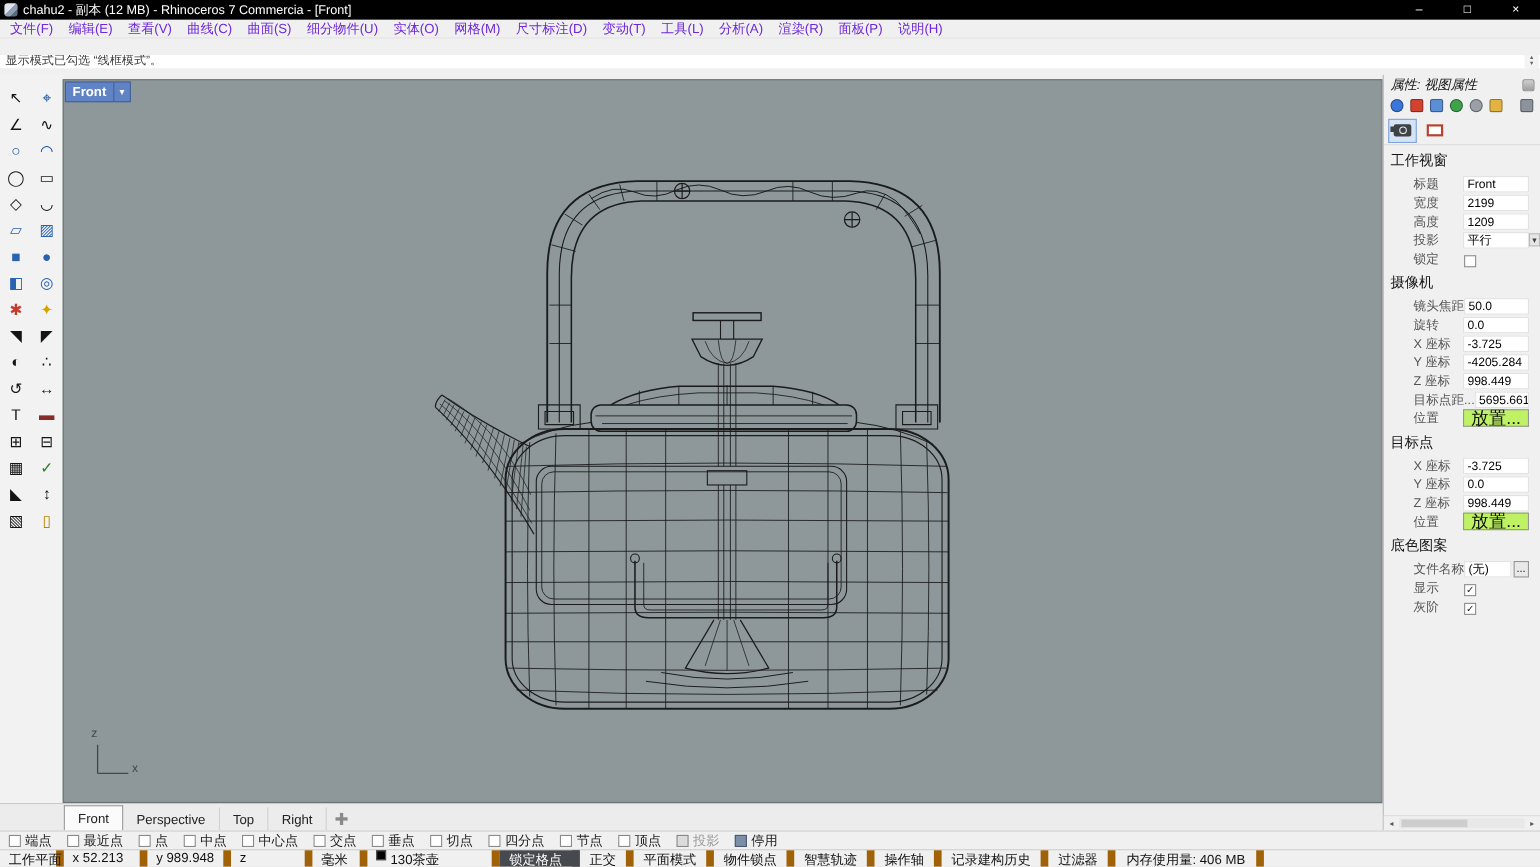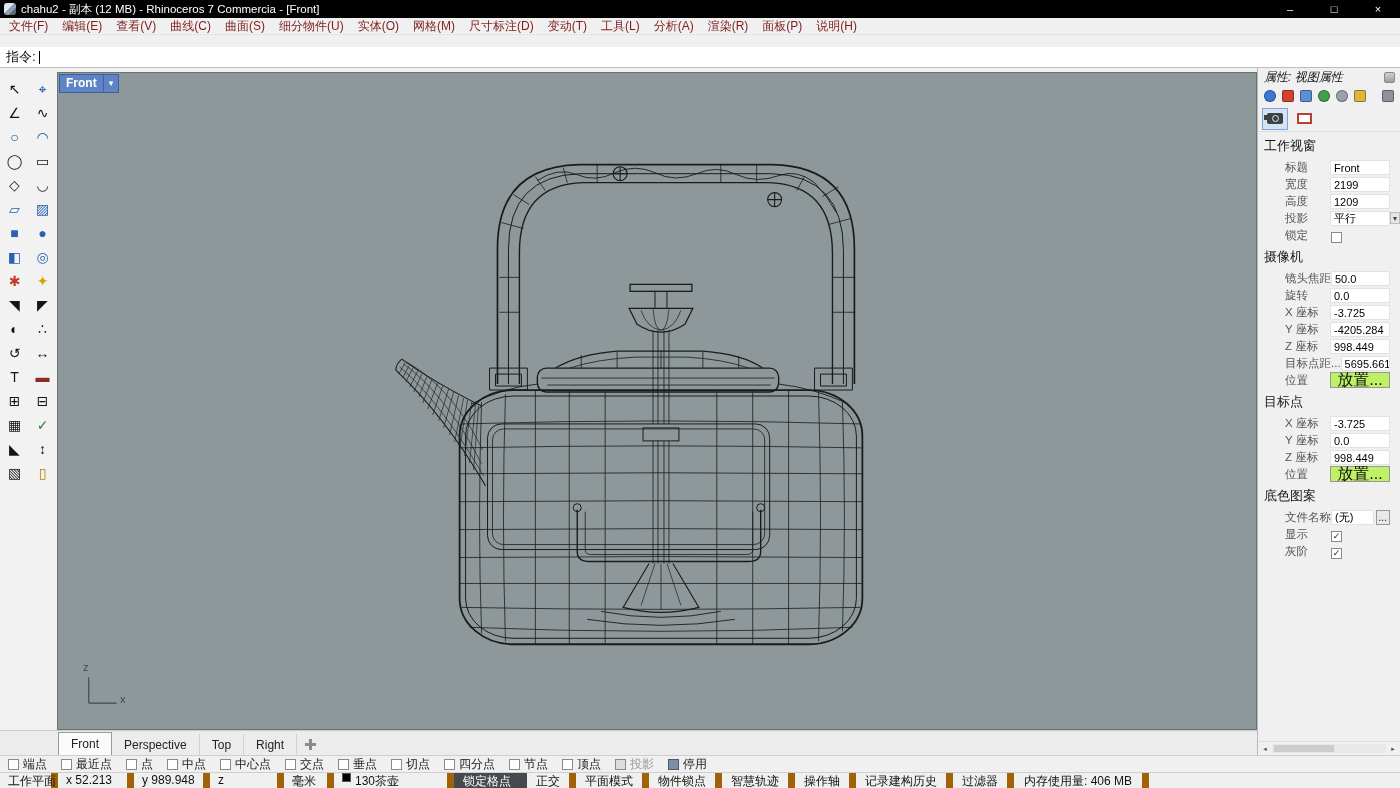--- a/index.html
+++ b/index.html
@@ -14,21 +14,21 @@
              background:linear-gradient(135deg,#dfe5ec 0 45%,#8fa0b4 45% 70%,#5c6b7c 70% 100%); }
   .tb-title { white-space:nowrap; overflow:hidden; }
   .win-btns { margin-left:auto; display:flex; height:18px; }
   .win-btn { width:44px; height:18px; display:flex; align-items:center; justify-content:center;
              font-size:11px; color:#fff; }
 
   
   .menubar { position:absolute; left:0; top:18px; width:1400px; height:17px; background:#f0f0f0;
              border-bottom:1px solid #e3e3e3; display:flex; align-items:center; padding-left:2px; }
   .menu-items { display:flex; }
-  .menu-item { padding:0 7px; height:17px; display:flex; align-items:center; color:#7f1d1d; }
+  .menu-item { padding:0 7px; height:17px; display:flex; align-items:center; color:#6d28d9; }
 
   
   .hist { position:absolute; left:0; top:50px; width:1400px; height:12px; background:#fff; overflow:hidden; }
   .hist-text { position:absolute; left:5px; top:-3px; font-size:11px; color:#3c3c3c; white-space:nowrap; }
   .hist-scroll { position:absolute; right:1px; top:0; width:13px; height:12px; display:flex; flex-direction:column;
                  align-items:center; justify-content:center; color:#666; background:#f3f3f3; }
   .hist-scroll span { font-size:6px; line-height:5px; }
   .cmdline { position:absolute; left:0; top:47px; width:1400px; height:21px; background:#fff;
              border-bottom:1px solid #bdbdbd; display:flex; align-items:center; padding-left:6px; font-size:13px; }
   .caret { display:inline-block; width:1px; height:13px; background:#000; margin-left:3px; }
@@ -193,24 +193,20 @@
   </div>
 
   <div class="hist">
     <span class="hist-text">显示模式已勾选 “线框模式”。</span>
     <span class="hist-scroll">
       <span>▴</span>
       <span>▾</span>
     </span>
   </div>
 
-  <div class="cmdline">
-    <span>指令:</span>
-    <span class="caret"></span>
-  </div>
 
   <div class="toolrail">
     <div class="trail-grid">
 
     <div class="ticon">
           <span class="tglyph" style="color: rgb(20, 20, 20);">↖</span>
         </div>
         <div class="ticon">
           <span class="tglyph" style="color: rgb(20, 83, 158);">⌖</span>
         </div>

